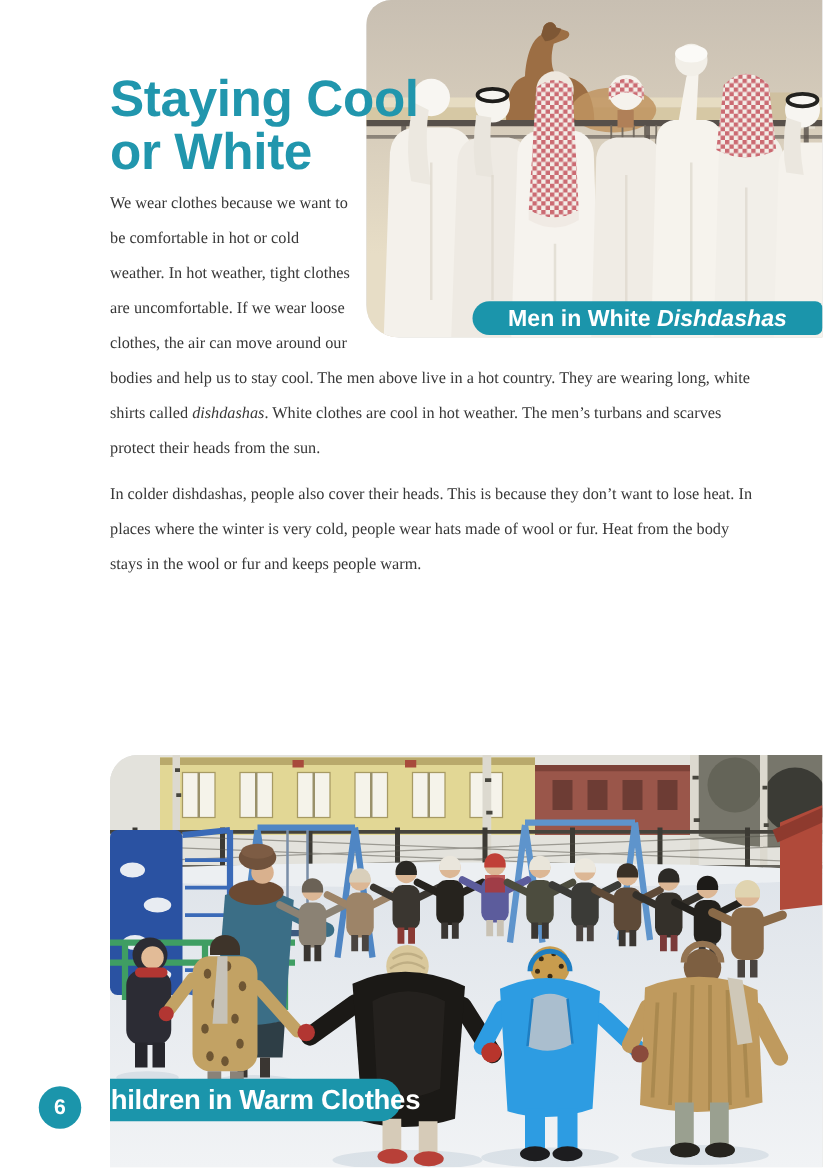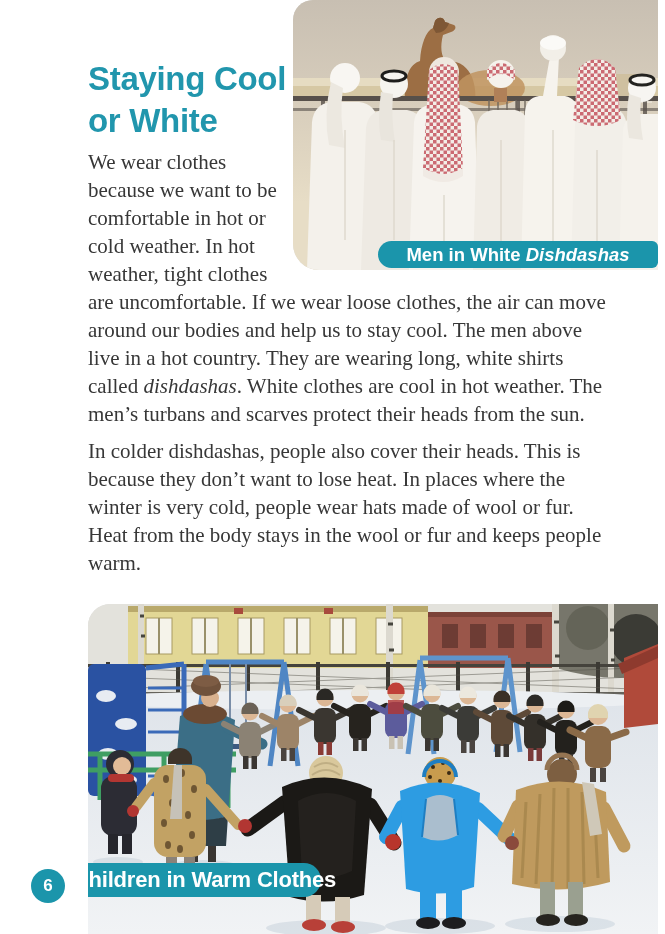--- a/index.html
+++ b/index.html
@@ -15,24 +15,24 @@
     position:absolute; background:var(--accent,#1b95ab); color:#fff;
     font-family:"Liberation Sans", sans-serif; font-weight:bold;
     display:flex; align-items:center; justify-content:center; white-space:nowrap;
   }
   .caption em { font-style:italic; }
   .caption-top    { left:85px; bottom:2px; width:280px; height:27px; border-radius:14px 6px 6px 14px; font-size:18.5px; }
   .caption-bottom { left:0; top:259px;  width:233px; height:34px; border-radius:0 17px 17px 0; font-size:22px; letter-spacing:-0.2px; }
   .content { position:absolute; left:88px; top:58px; width:520px; color:#373737; }
   .title {
     margin:0 0 6px 0; font-family:"Liberation Sans", sans-serif; font-weight:bold;
-    font-size:33px; line-height:42px; color:var(--title-color,#2196ad); letter-spacing:-0.3px;
+    font-size:41px; line-height:42px; color:var(--title-color,#2196ad); letter-spacing:-0.3px;
   }
   .wrap-spacer { float:right; width:322px; height:124px; }
-  p.body { margin:0 0 9px 0; font-size:21px; line-height:28px; }
+  p.body { margin:0 0 9px 0; font-size:13px; line-height:28px; }
   p.body em { font-style:italic; }
   .page-number {
     position:absolute; left:31px; top:869px; width:34px; height:34px; border-radius:50%;
     background:var(--accent,#1b95ab); color:#fff; font-family:"Liberation Sans", sans-serif;
     font-weight:bold; font-size:17px; display:flex; align-items:center; justify-content:center;
   }
 </style>
 </head>
 <body>
 

